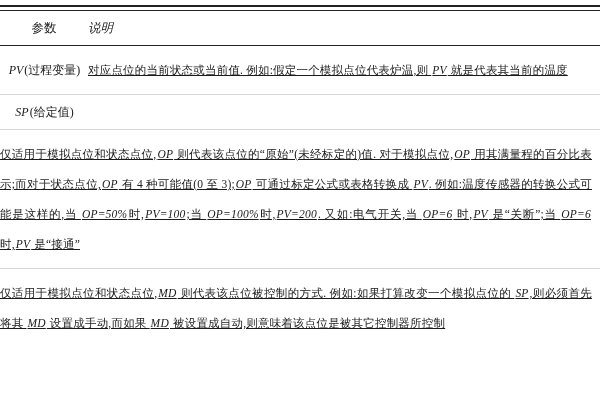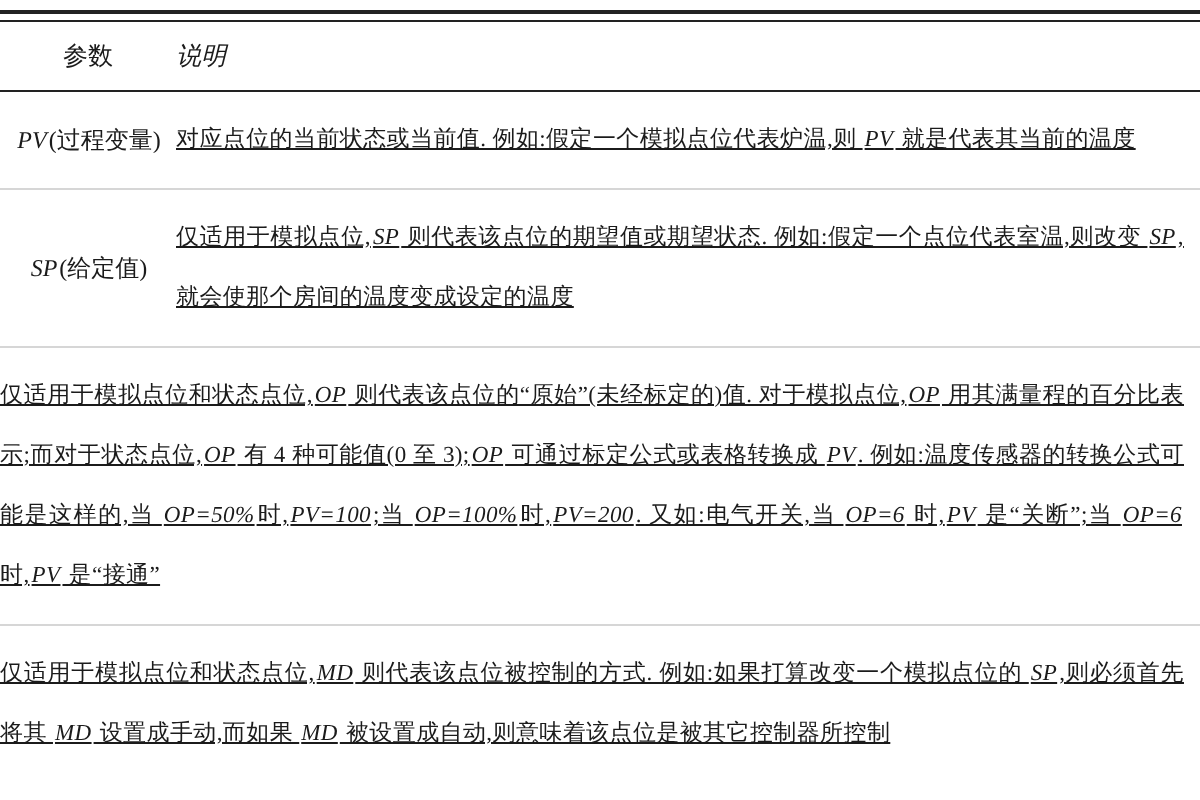--- a/index.html
+++ b/index.html
@@ -97,21 +97,20 @@
 
   <div class="tbody">
 
     <div class="row">
       <div class="cell-param"><i>PV</i>(过程变量)</div>
       <div class="cell-desc">对应点位的当前状态或当前值. 例如:假定一个模拟点位代表炉温,则 <i>PV</i> 就是代表其当前的温度</div>
     </div>
 
     <div class="row">
       <div class="cell-param"><i>SP</i>(给定值)</div>
-      <div class="cell-desc">仅适用于模拟点位,<i>SP</i> 则代表该点位的期望值或期望状态. 例如:假定一个点位代表室温,则改变 <i>SP</i>,就会使那个房间的温度变成设定的温度</div>
     </div>
 
     <div class="row">
       <div class="cell-desc">仅适用于模拟点位和状态点位,<i>OP</i> 则代表该点位的“原始”(未经标定的)值. 对于模拟点位,<i>OP</i> 用其满量程的百分比表示;而对于状态点位,<i>OP</i> 有 4 种可能值(0 至 3);<i>OP</i> 可通过标定公式或表格转换成 <i>PV</i>. 例如:温度传感器的转换公式可能是这样的,当 <i>OP=50%</i>时,<i>PV=100</i>;当 <i>OP=100%</i>时,<i>PV=200</i>. 又如:电气开关,当 <i>OP=6</i> 时,<i>PV</i> 是“关断”;当 <i>OP=6</i> 时,<i>PV</i> 是“接通”</div>
     </div>
 
     <div class="row">
       <div class="cell-desc">仅适用于模拟点位和状态点位,<i>MD</i> 则代表该点位被控制的方式. 例如:如果打算改变一个模拟点位的 <i>SP</i>,则必须首先将其 <i>MD</i> 设置成手动,而如果 <i>MD</i> 被设置成自动,则意味着该点位是被其它控制器所控制</div>
     </div>
 

